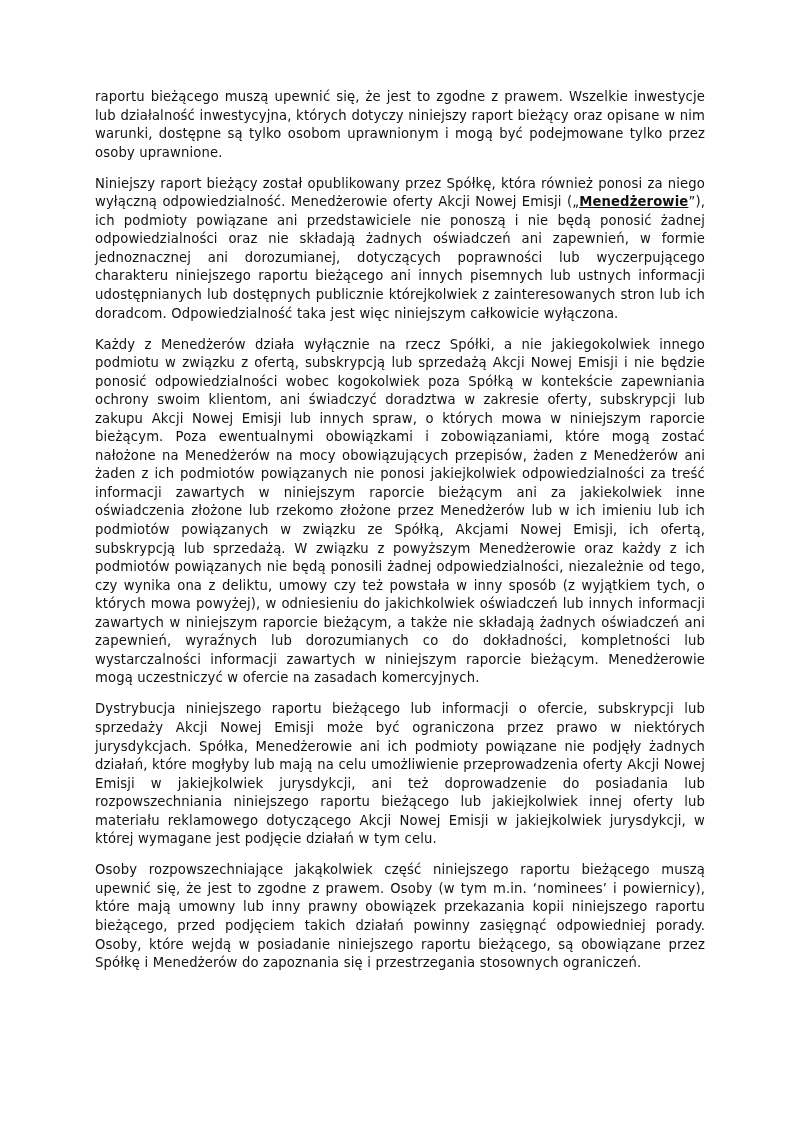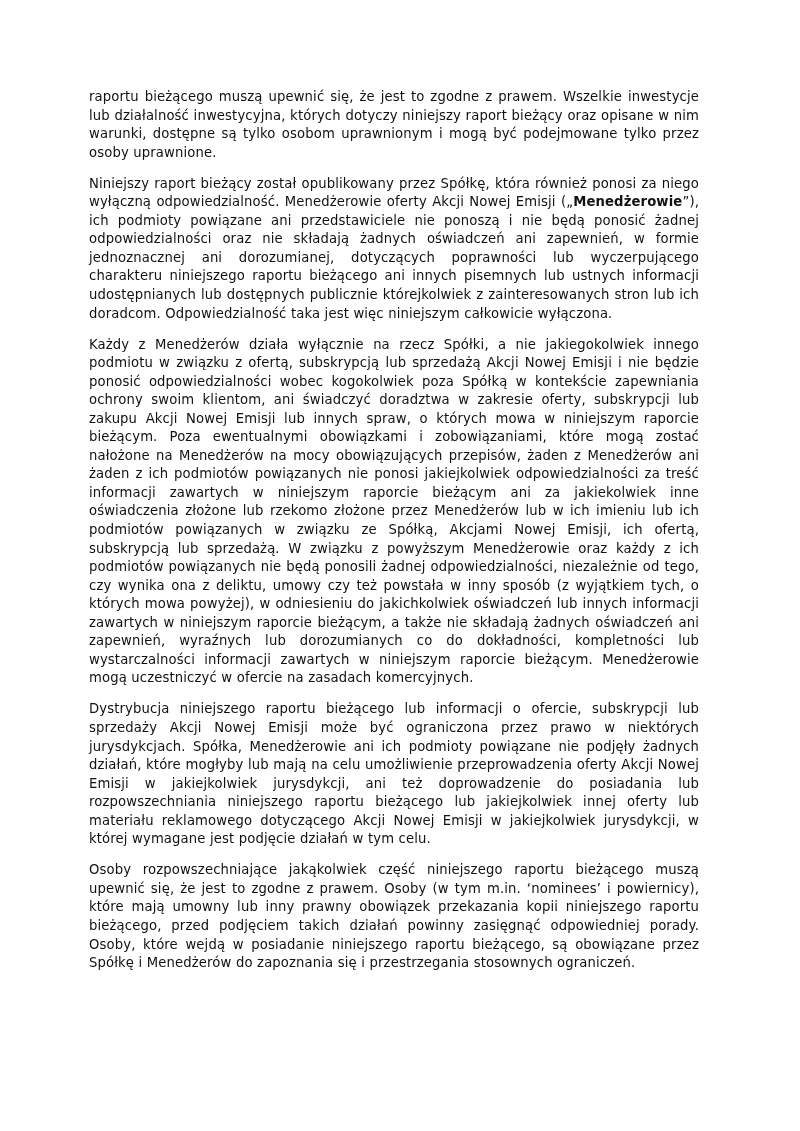--- a/index.html
+++ b/index.html
@@ -14,41 +14,42 @@
   .page {
     position: relative;
     width: 800px;
     height: 1131px;
     background: #ffffff;
     box-sizing: border-box;
     overflow: hidden;
   }
   .page-body {
     position: absolute;
-    left: 89px;
+    left: 95px;
     top: 88px;
     width: 610px;
   }
   .para {
     margin: 0 0 12.5px 0;
     font-size: 13.2px;
     line-height: 18.55px;
     color: #111111;
     text-align: justify;
     text-justify: inter-word;
     hyphens: none;
     -webkit-hyphens: none;
     letter-spacing: 0.01em;
     word-spacing: 0.01em;
   }
   .para:last-child {
     margin-bottom: 16px;
   }
   .para b {
     font-weight: 700;
+    text-decoration: underline;
   }
 </style>
 </head>
 <body>
 
 <div class="page">
   <div class="page-body">
 
     <p class="para">raportu bieżącego muszą upewnić się, że jest to zgodne z prawem. Wszelkie inwestycje lub działalność inwestycyjna, których dotyczy niniejszy raport bieżący oraz opisane w nim warunki, dostępne są tylko osobom uprawnionym i mogą być podejmowane tylko przez osoby uprawnione.</p>
 

